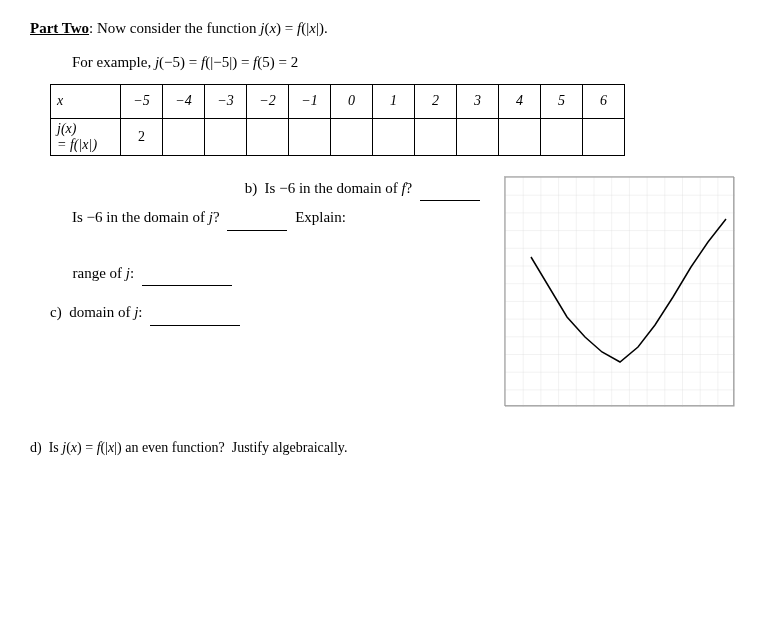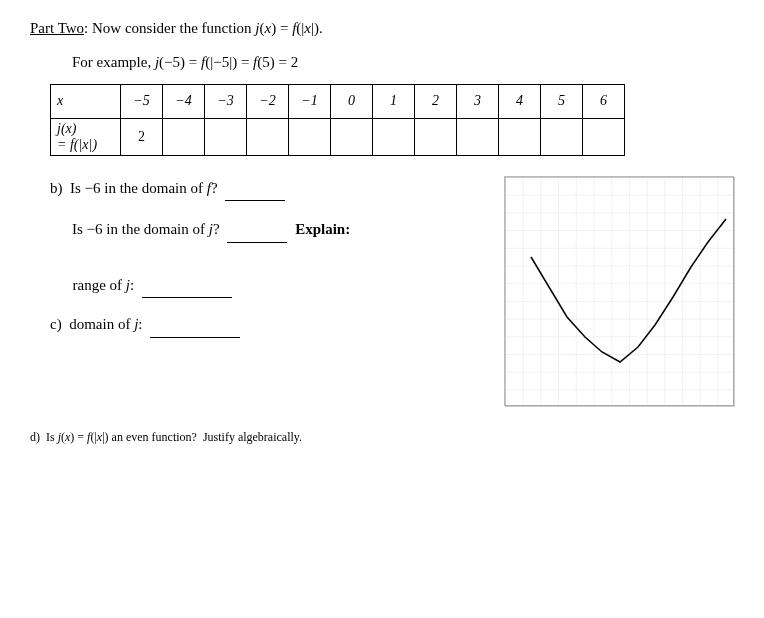--- a/index.html
+++ b/index.html
@@ -11,21 +11,21 @@
       width: 764px;
       min-height: 618px;
       padding: 20px 30px;
     }
 
     .part-title {
       font-size: 15px;
       margin-bottom: 14px;
     }
     .part-title span.underline-bold {
-      font-weight: normal;
+      font-weight: bold;
       text-decoration: underline;
     }
 
     .section {
       margin-left: 20px;
       margin-bottom: 16px;
     }
 
     .instruction {
       margin-bottom: 6px;
@@ -84,38 +84,38 @@
       display: inline-block;
       width: 60px;
       border-bottom: 1px solid #000;
       margin: 0 4px;
       vertical-align: bottom;
     }
     .blank-long {
       width: 90px;
     }
     .explain-label {
-      font-weight: bold;
+      font-weight: normal;
     }
 
     
     .graph-container {
       position: relative;
       width: 230px;
       height: 230px;
       border: 1px solid #bbb;
     }
     .graph-container svg {
       position: absolute;
       top: 0; left: 0;
     }
 
     .part-d {
-      margin-top: 24px;
-      font-size: 12px;
+      margin-top: 34px;
+      font-size: 14px;
     }
   </style>
 </head>
 <body>
 
 <div class="part-title">
   <span class="underline-bold">Part Two</span><span>:</span>
   <span> Now consider the function <em>j</em>(<em>x</em>) = <em>f</em>(|<em>x</em>|).</span>
 </div>
 
@@ -163,21 +163,21 @@
           <td></td>
           <td></td>
         </tr>
       </tbody>
     </table>
   </div>
 
   <div class="bc-layout">
     <div class="bc-left">
 
-      <div class="question-line" style="margin-bottom:16px;">
+      <div class="question-line" style="margin-bottom:4px;text-align:right;">
         b)&nbsp; Is −6 in the domain of <em>f</em>?&nbsp;<span class="blank"></span>
       </div>
       <div class="question-line" style="margin-left: 22px; margin-bottom: 30px;">
         Is −6 in the domain of <em>j</em>?&nbsp;<span class="blank"></span>&nbsp;<span class="explain-label">Explain:</span>
       </div>
 
       <div class="question-line">
         &nbsp;&nbsp;&nbsp;&nbsp;&nbsp;&nbsp;range of <em>j</em>: <span class="blank blank-long"></span>
       </div>
       <div class="question-line" style="margin-bottom: 20px;">

